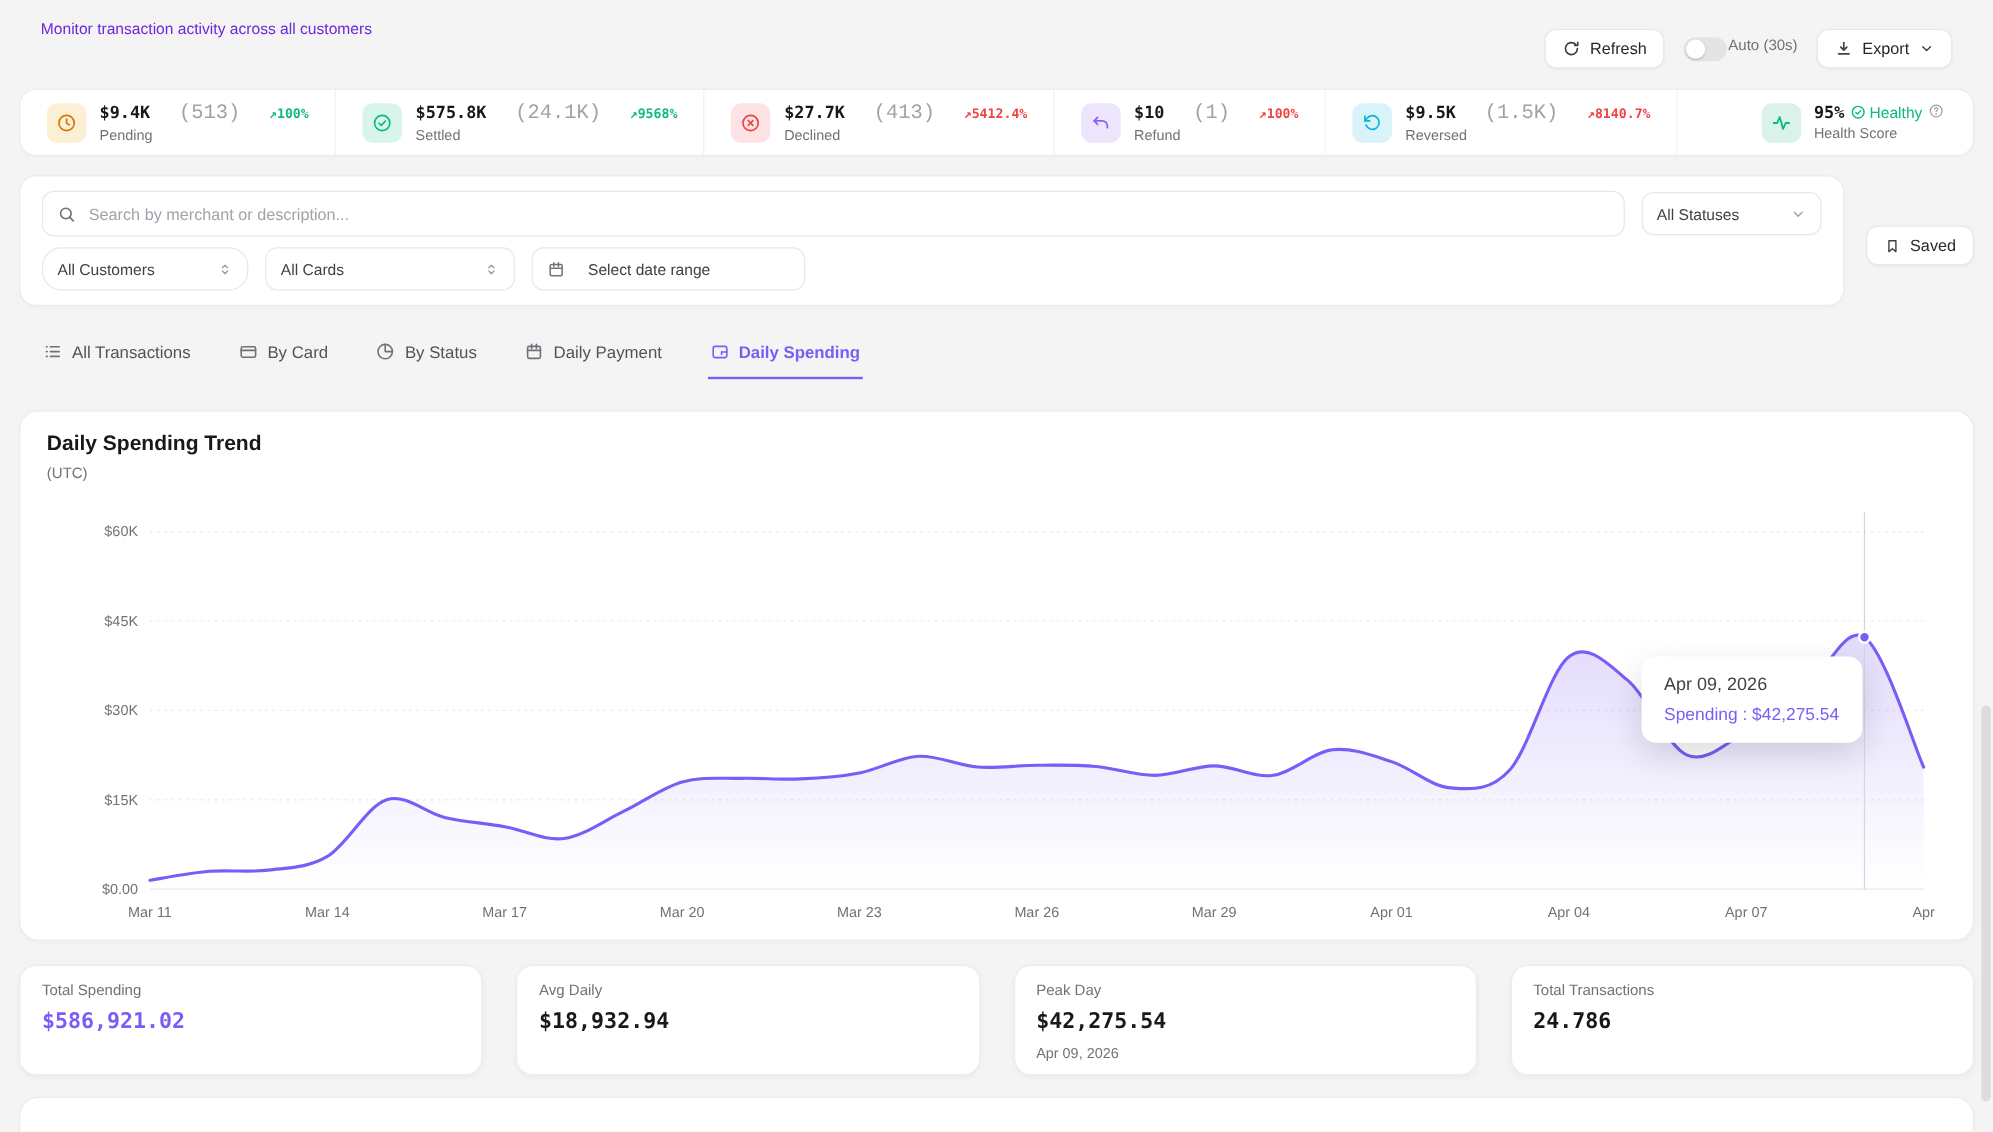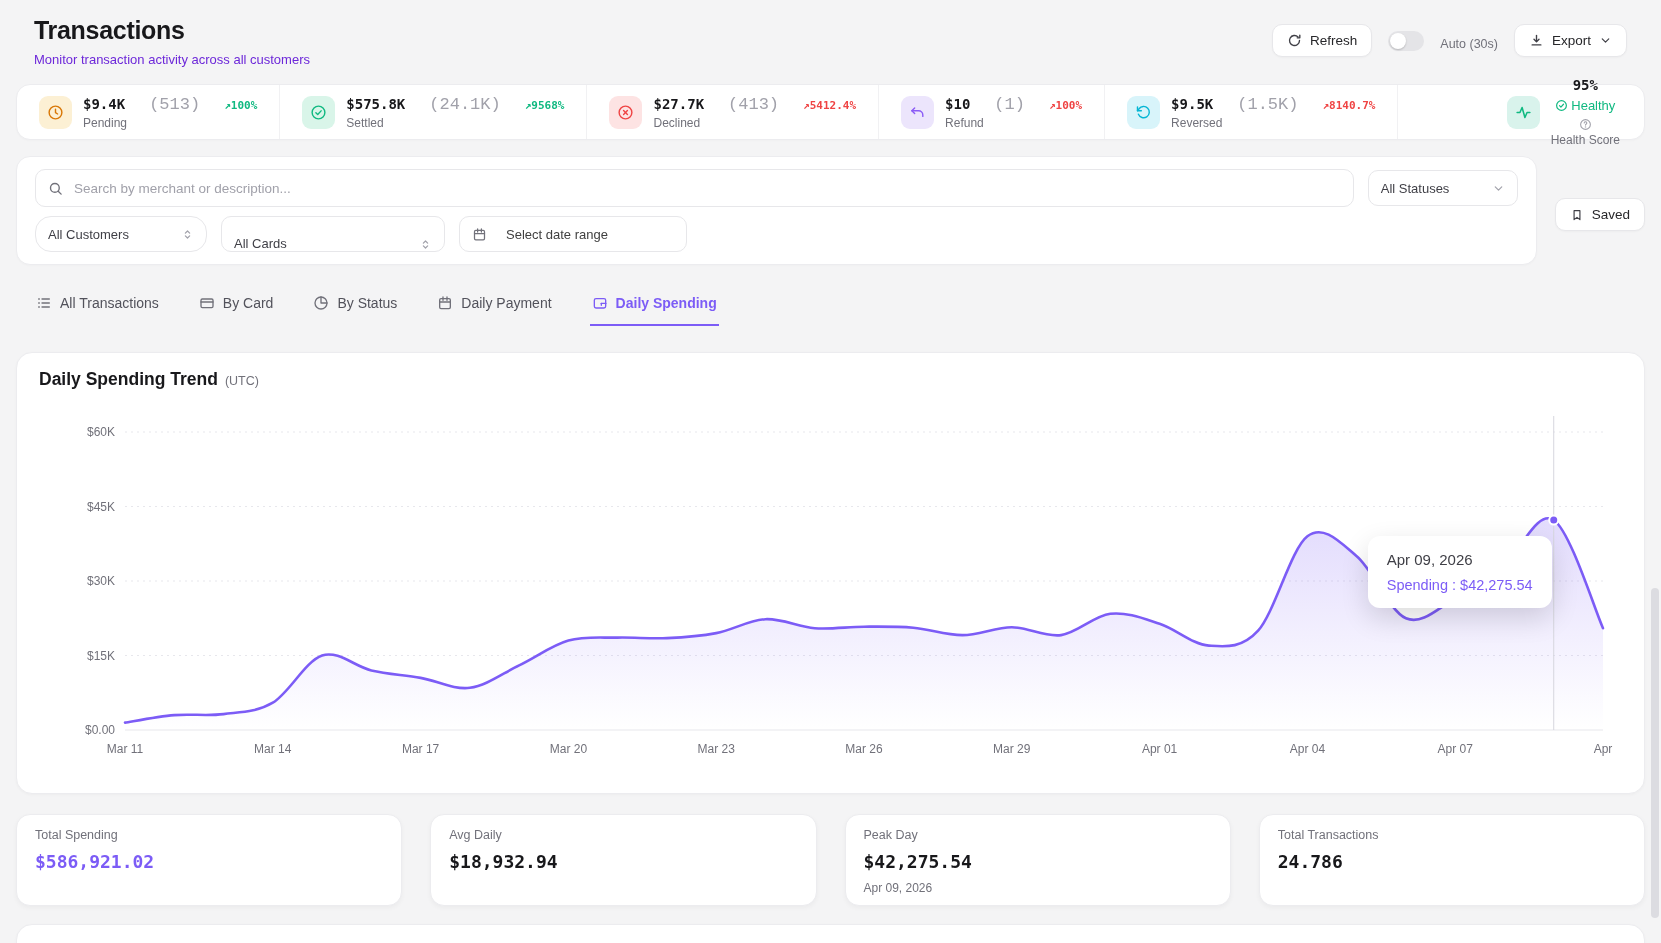--- a/index.html
+++ b/index.html
@@ -7,70 +7,70 @@
         font-family:"Liberation Sans",sans-serif;color:#18181b;}
   
   .topbar{display:flex;justify-content:space-between;align-items:flex-start;padding:16px 34px 0 34px;}
   .page-title{font-size:25px;font-weight:700;margin:0 0 7px 0;letter-spacing:-0.3px;}
   .subtitle{font-size:13px;color:#6d28d9;}
   .top-actions{display:flex;align-items:center;gap:16px;margin-top:8px;}
   .btn{display:inline-flex;align-items:center;gap:8px;background:#fff;border:1px solid #e7e7ea;
        border-radius:10px;padding:8px 14px;font-size:13.5px;color:#27272a;cursor:pointer;
        box-shadow:0 1px 2px rgba(0,0,0,.03);}
   .btn svg{color:#3f3f46;}
-  .toggle-group{display:flex;align-items:flex-end;gap:16px;}
+  .toggle-group{display:flex;align-items:flex-start;gap:1px;}
   .toggle{width:36px;height:20px;border-radius:10px;background:#e4e4e7;position:relative;cursor:pointer;}
   .knob{width:16px;height:16px;border-radius:50%;background:#fff;position:absolute;left:2px;top:2px;
         box-shadow:0 1px 2px rgba(0,0,0,.2);}
   .muted{color:#71717a;font-size:12.5px;}
   
   .statsbar{margin:17px 16px 0;background:#fff;border:1px solid #ececef;border-radius:14px;
             display:flex;align-items:stretch;height:54px;box-shadow:0 1px 2px rgba(0,0,0,.02);}
   .stat{display:flex;align-items:center;gap:11px;padding:0 22px;border-right:1px solid #f1f1f3;}
   .icon-sq{width:33px;height:33px;border-radius:9px;display:flex;align-items:center;justify-content:center;flex:none;}
   .stat-top{display:flex;align-items:baseline;gap:24px;white-space:nowrap;text-align:center;}
   .stat-val{font-family:"DejaVu Sans Mono",monospace;font-weight:bold;font-size:14px;color:#18181b;}
   .stat-count{font-family:Liberation Mono, monospace;font-size:17px;color:#a1a1aa;}
   .stat-trend{font-family:"DejaVu Sans Mono",monospace;font-size:11px;font-weight:bold;}
   .stat-label{font-size:12px;color:#71717a;margin-top:2px;}
   .health{margin-left:auto;border-right:none;padding-right:24px;}
-  .health-top{display:flex;align-items:center;gap:5px;white-space:nowrap;flex-direction:column;}
+  .health-top{display:flex;align-items:flex-start;gap:5px;white-space:nowrap;}
   .health-score{font-family:"DejaVu Sans Mono",monospace;font-weight:bold;font-size:14px;}
   .health-status{color:#10b981;font-size:13px;display:flex;align-items:center;gap:3px;}
   
   .filter-row{display:flex;align-items:flex-start;gap:18px;margin:16px 16px 0;}
   .filtercard{flex:1;background:#fff;border:1px solid #ececef;border-radius:14px;padding:12px 18px;
               box-shadow:0 1px 2px rgba(0,0,0,.02);}
   .f-row{display:flex;align-items:center;gap:14px;}
   .f-row + .f-row{margin-top:9px;}
   .search-box{flex:1;display:flex;align-items:center;gap:9px;border:1px solid #e7e7ea;border-radius:10px;
               height:36px;padding:0 12px;background:#fff;color:#71717a;}
   .search-box input{border:none;outline:none;flex:1;font-size:13.5px;font-family:"Liberation Sans",sans-serif;
               color:#3f3f46;background:transparent;}
   .search-box input::placeholder{color:#a1a1aa;}
   .select{display:flex;justify-content:space-between;align-items:center;gap:10px;padding:0 12px;
           border:1px solid #e7e7ea;border-radius:10px;height:36px;font-size:13px;color:#3f3f46;
           background:#fff;cursor:pointer;box-sizing:border-box;}
   .select .chev{color:#a1a1aa;}
   .sel-status{width:150px;flex:none;}
   .sel-customers{width:172px;border-radius:16px;}
-  .sel-cards{width:224px;align-items:flex-end;}
+  .sel-cards{width:208px;}
   .daterange{width:228px;justify-content:flex-start;color:#404040;}
   .saved-btn{margin-top:42px;flex:none;}
   
   .tabs{display:flex;gap:36px;margin:30px 16px 0;padding:0 18px;}
   .tab{display:flex;align-items:center;gap:8px;font-size:14px;color:#52525b;padding:0 2px 13px;
        cursor:pointer;border-bottom:2px solid transparent;}
   .tab .tab-ic{display:flex;color:#71717a;}
   .tab.active{color:#7c5cf6;font-weight:bold;border-bottom-color:#7c5cf6;}
   .tab.active .tab-ic{color:#7c5cf6;}
   
   .chartcard{margin:26px 16px 0;background:#fff;border:1px solid #ececef;border-radius:16px;
              padding:16px 20px 8px;height:442px;box-sizing:border-box;box-shadow:0 1px 3px rgba(0,0,0,.03);}
-  .chart-title-row{display:flex;align-items:baseline;gap:7px;padding-left:2px;}
+  .chart-title-row{display:flex;align-items:baseline;gap:7px;padding-left:2px;flex-direction:column;}
   .chart-title{font-size:17.5px;font-weight:bold;color:#18181b;}
   .chart-title-suffix{font-size:12.5px;color:#71717a;}
   .chart-body{position:relative;margin-top:4px;}
   .chart-body svg text{font-family:"Liberation Sans",sans-serif;}
   .tooltip{position:absolute;background:#fff;border-radius:12px;box-shadow:0 10px 28px rgba(0,0,0,.14);
            padding:15px 19px;white-space:nowrap;z-index:5;}
   .tt-date{font-size:15px;color:#3f3f46;}
   .tt-line{font-size:14.5px;color:#7c5cf6;margin-top:9px;}
   
   .summary{display:grid;grid-template-columns:repeat(4,1fr);gap:28px;margin:20px 16px 0;}
@@ -84,21 +84,20 @@
               box-shadow:0 1px 3px rgba(0,0,0,.03);}
   .scroll-thumb{position:absolute;right:2px;top:588px;width:8px;height:330px;background:#dcdce1;border-radius:4px;}
 </style>
 </head>
 <body>
 
 <div class="page">
 
   <div class="topbar">
     <div>
-      <h1 class="page-title">Transactions</h1>
       <div class="subtitle">Monitor transaction activity across all customers</div>
     </div>
     <div class="top-actions">
       <button class="btn">
         <span style="display:flex;">
           <svg width="15" height="15" viewBox="0 0 24 24" fill="none" stroke="currentColor" stroke-width="2.2" stroke-linecap="round" stroke-linejoin="round">
               <path d="M20 12a8 8 0 1 1-2.3-5.6"></path>
               <path d="M20.5 3.5v4.2h-4.2"></path>
             </svg>
         </span>

